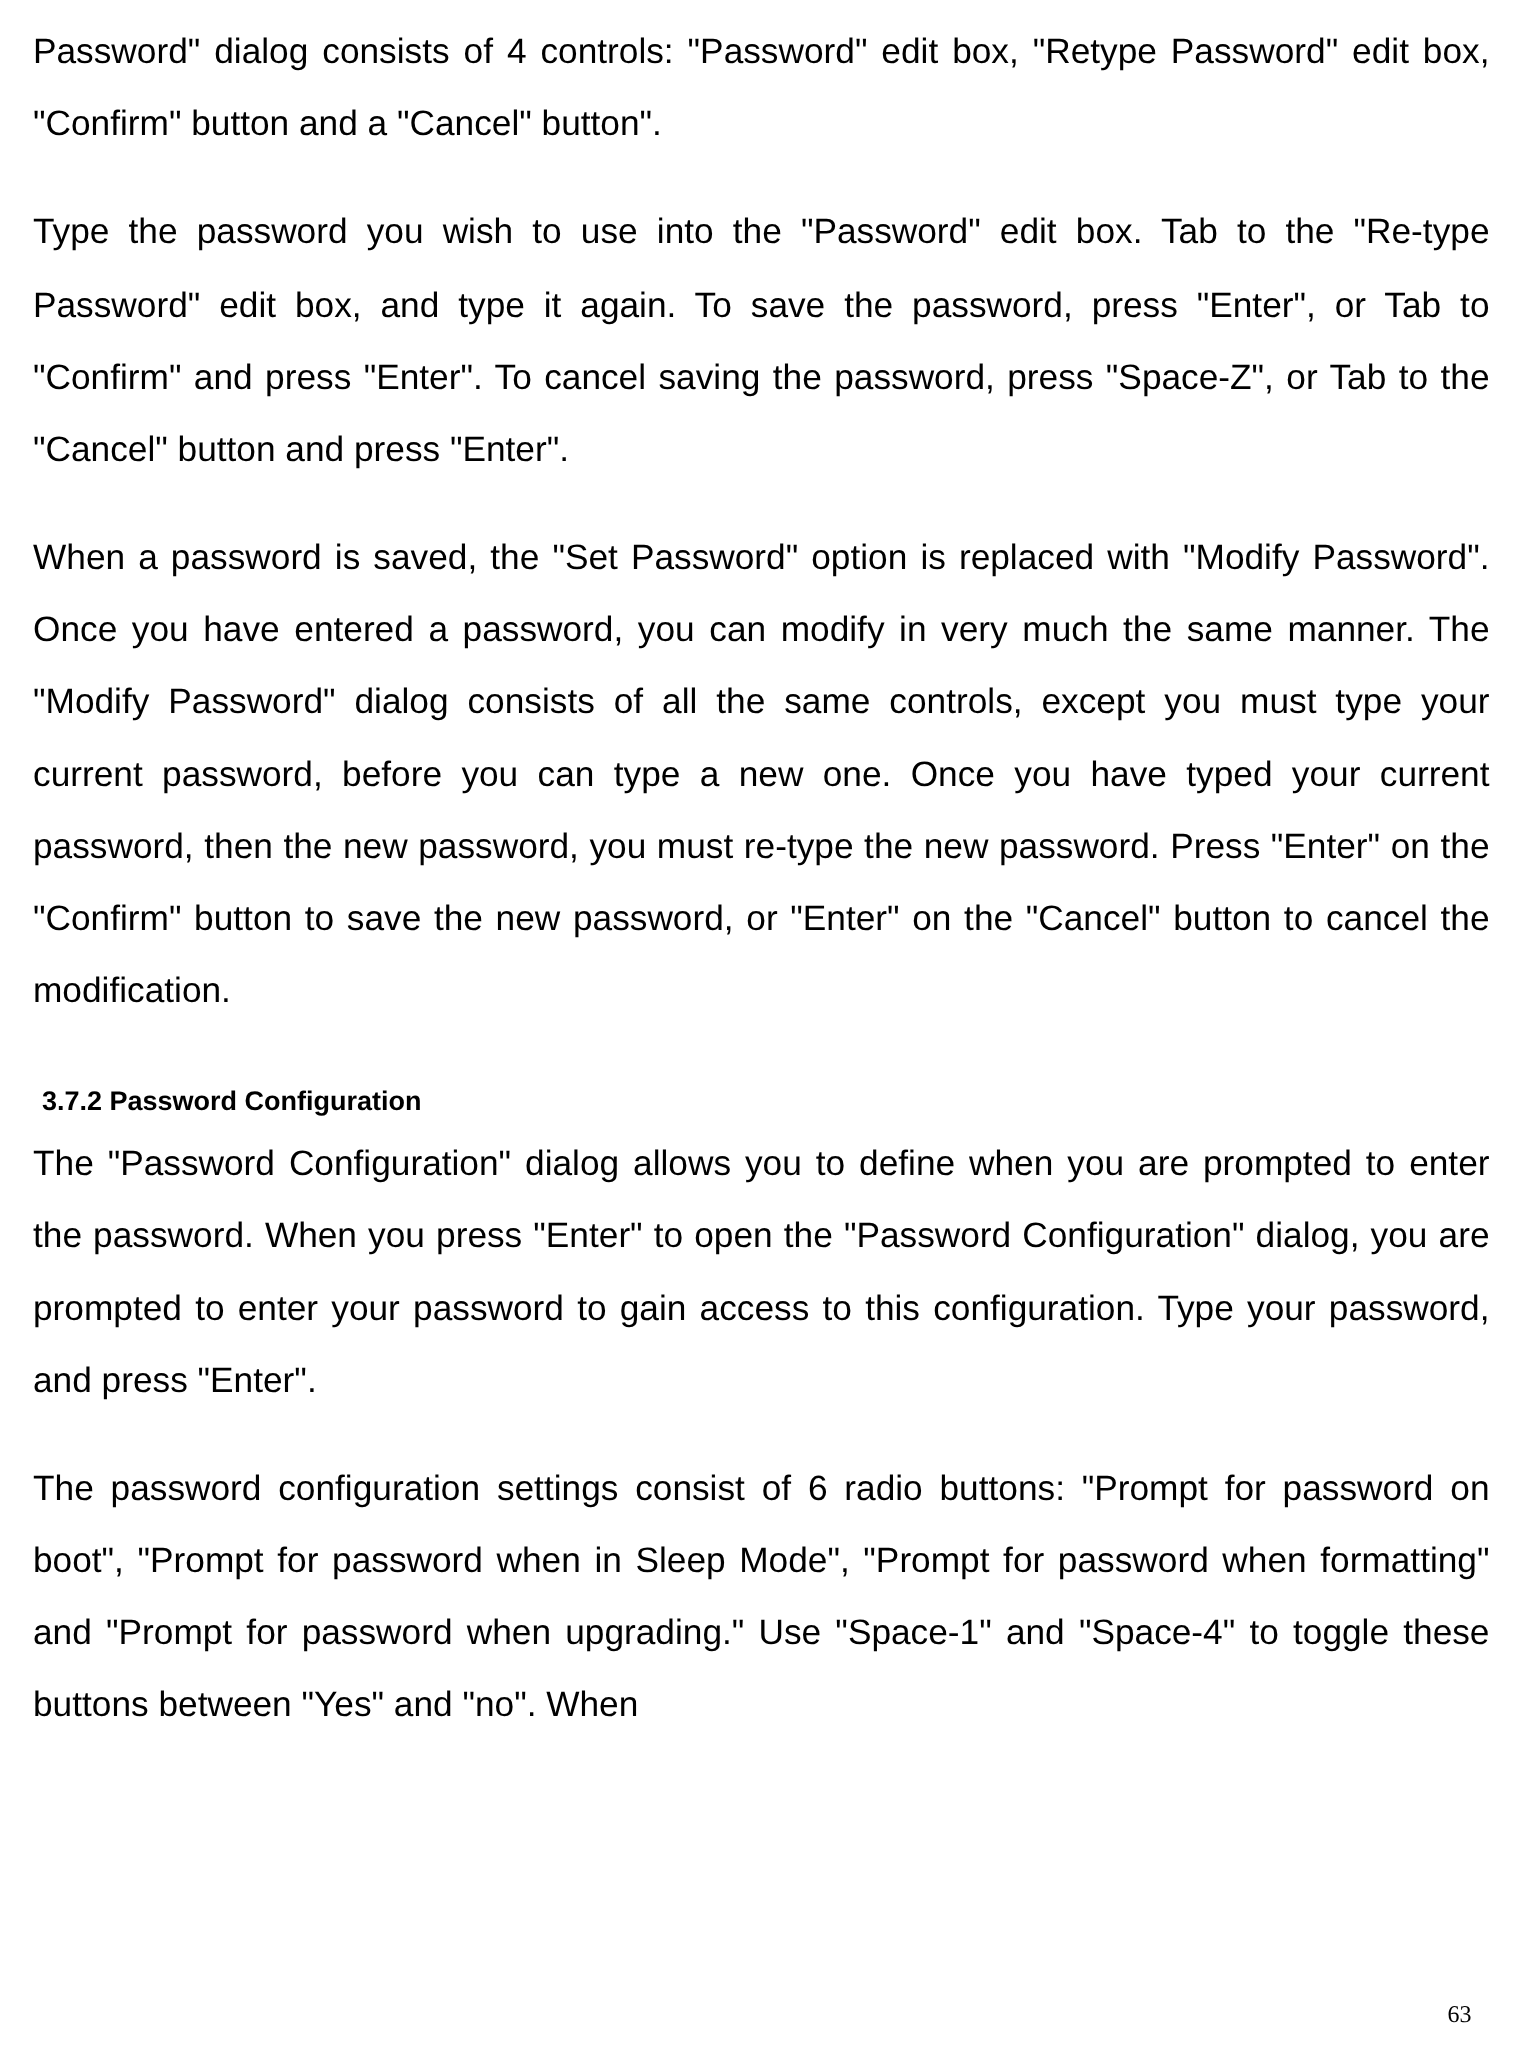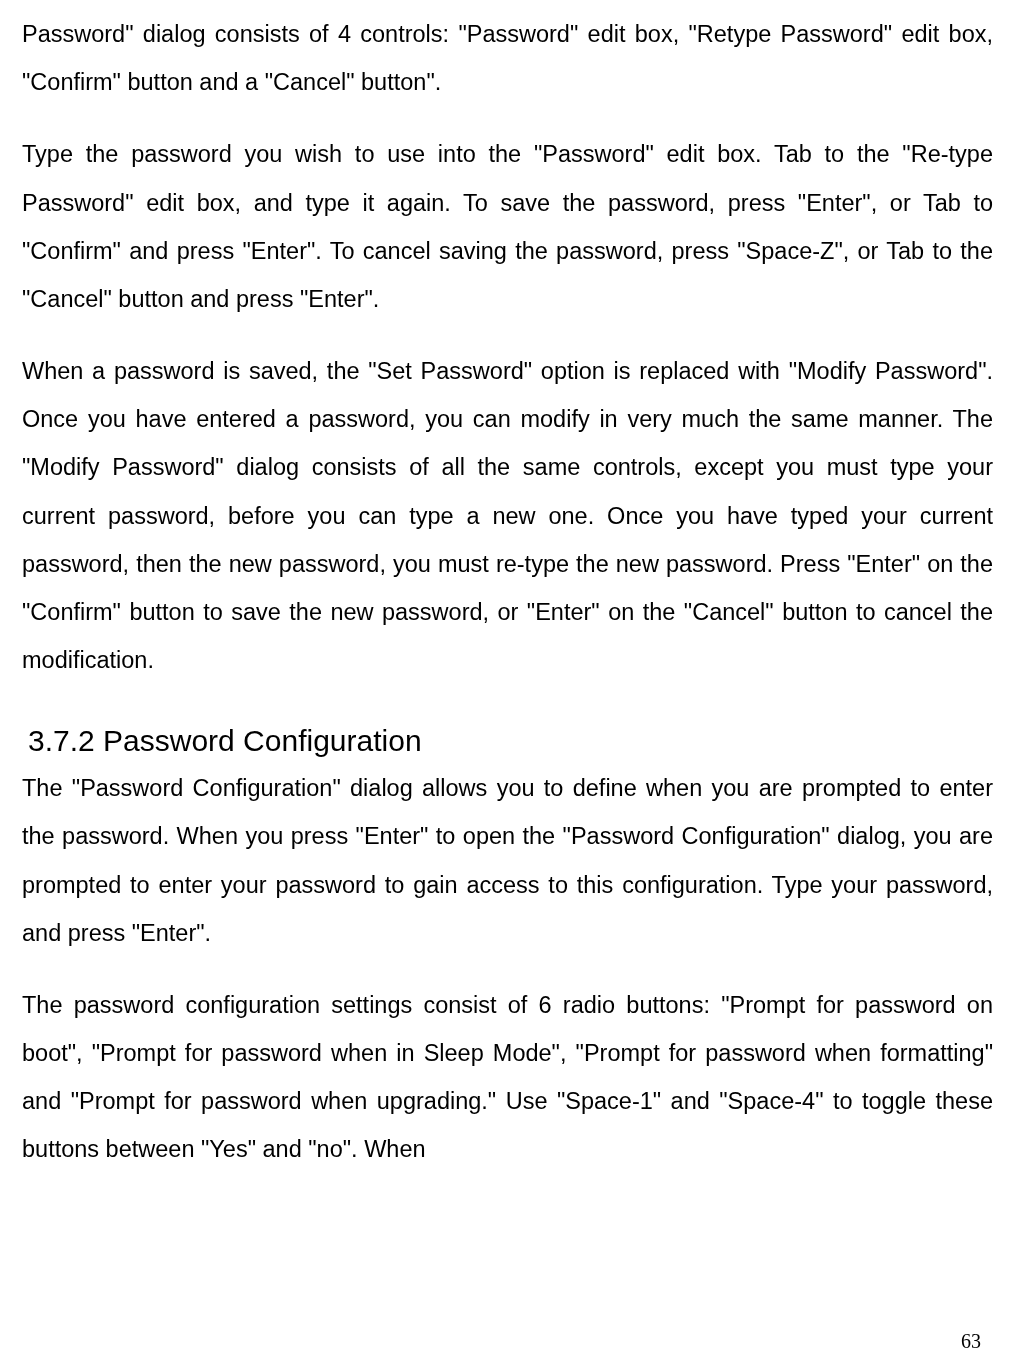--- a/index.html
+++ b/index.html
@@ -16,32 +16,32 @@
       padding: 10px 18px 20px 22px;
       position: relative;
     }
     .paragraph {
       font-size: 23.5px;
       line-height: 2.05;
       text-align: justify;
       margin-bottom: 24px;
     }
     .heading {
-      font-size: 30px;
-      font-weight: normal;
+      font-size: 18px;
+      font-weight: bold;
       margin-top: 40px;
       margin-bottom: 6px;
       padding-left: 6px;
     }
     .page-number {
       position: absolute;
       bottom: 18px;
       right: 30px;
       font-family: "Times New Roman", Times, serif;
-      font-size: 20px;
+      font-size: 16px;
     }
   </style>
 </head>
 <body>
 
 <p class="paragraph">Password" dialog consists of 4 controls: "Password" edit box, "Retype Password" edit box, "Confirm" button and a "Cancel" button".</p>
 
 <p class="paragraph">Type the password you wish to use into the "Password" edit box. Tab to the "Re-type Password" edit box, and type it again. To save the password, press "Enter", or Tab to "Confirm" and press "Enter". To cancel saving the password, press "Space-Z", or Tab to the "Cancel" button and press "Enter".</p>
 
 <p class="paragraph">When a password is saved, the "Set Password" option is replaced with "Modify Password". Once you have entered a password, you can modify in very much the same manner. The "Modify Password" dialog consists of all the same controls, except you must type your current password, before you can type a new one. Once you have typed your current password, then the new password, you must re-type the new password. Press "Enter" on the "Confirm" button to save the new password, or "Enter" on the "Cancel" button to cancel the modification.</p>

